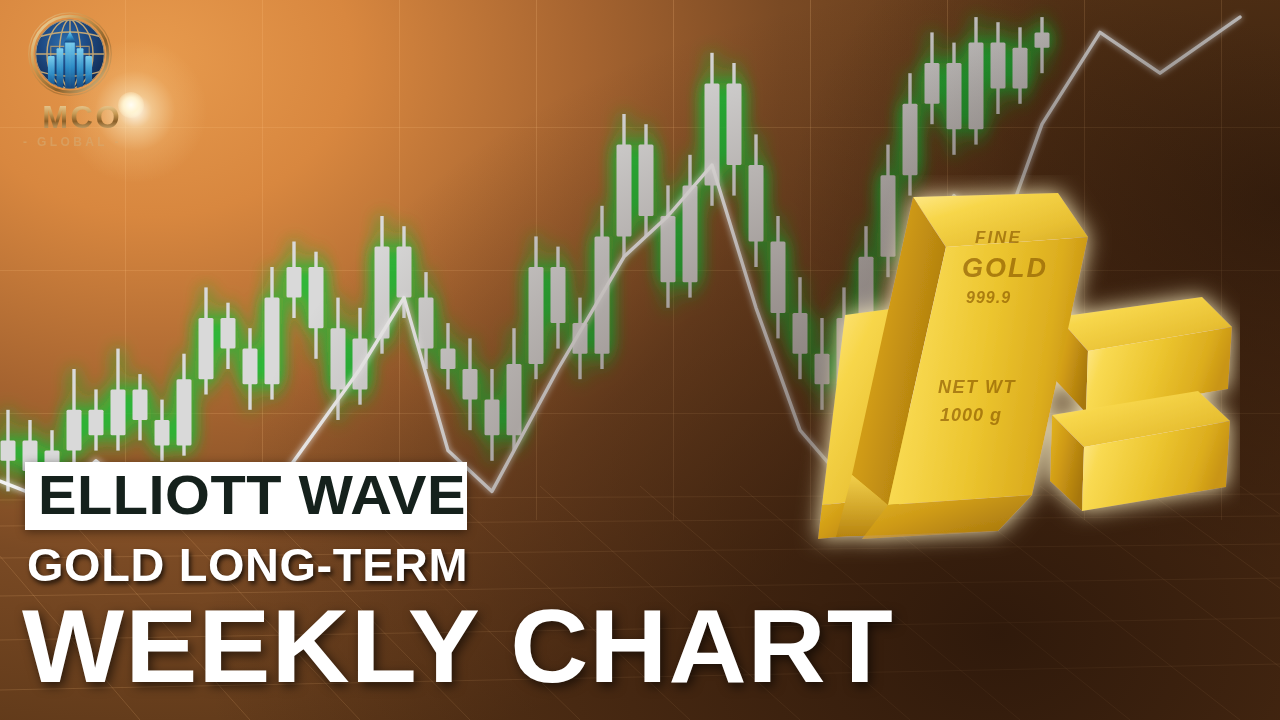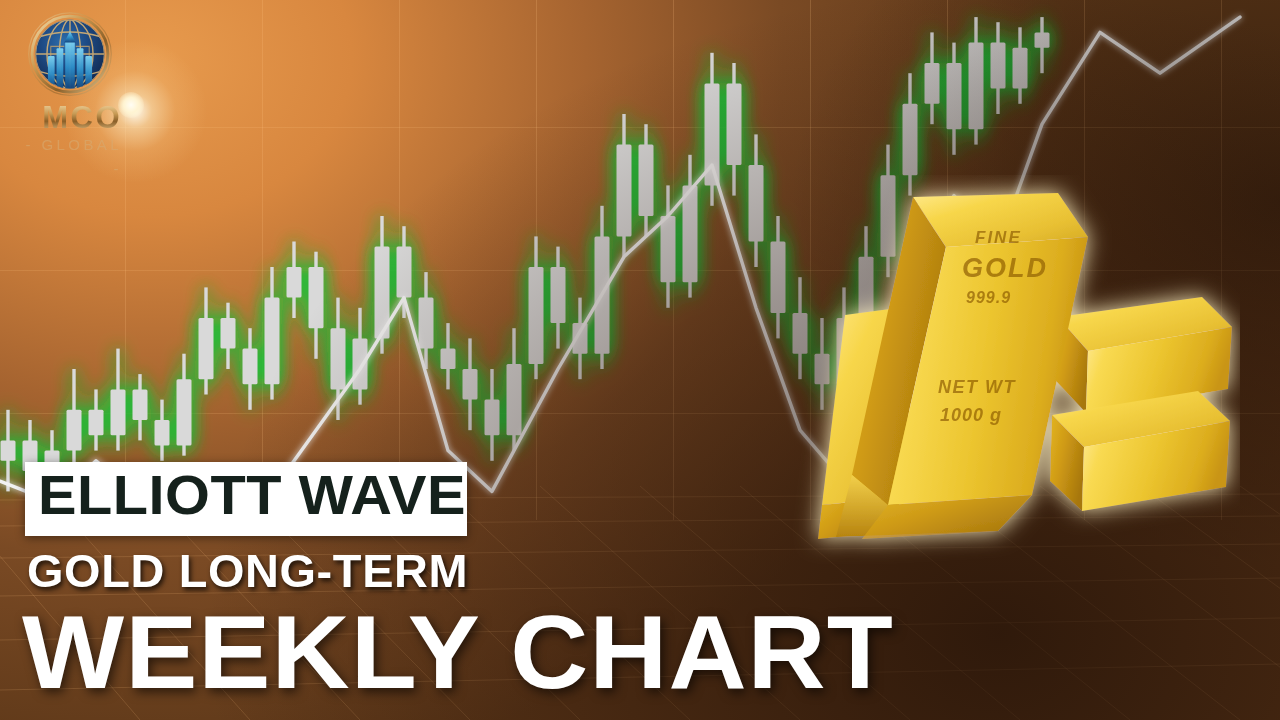--- a/index.html
+++ b/index.html
@@ -64,33 +64,33 @@
   .logo{position:absolute;left:18px;top:8px;width:104px;height:148px;text-align:right;}
   .logo-mark{width:96px;height:96px;margin:0 auto;display:block;}
   .logo-word{
     margin-top:-2px;
     font-size:31px;font-weight:700;letter-spacing:2.5px;
     background:linear-gradient(180deg,#f4d9a6 0%,#c79a54 38%,#8a5f28 62%,#e4c287 100%);
     -webkit-background-clip:text;background-clip:text;color:transparent;
     line-height:1;
   }
   .logo-sub{
-    font-size:15px;font-weight:400;letter-spacing:3.4px;
+    font-size:12px;font-weight:700;letter-spacing:3.4px;
     color:rgba(214,170,112,.62);
     line-height:1.6;
   }
 
   
   .titles{position:absolute;left:0;top:462px;width:1280px;}
 
   .banner{
     display:inline-block;
     background:#ffffff;
     margin-left:25px;
-    padding:7px 13px 15px 13px;
+    padding:7px 13px 9px 13px;
     box-shadow:0 2px 9px rgba(0,0,0,.45);
   }
   .banner-text{
     font-size:56px;font-weight:700;letter-spacing:.5px;
     color:#15211c;line-height:.92;
     display:block;
     white-space:nowrap;
     transform:scaleX(1.03);transform-origin:left center;
   }
 

